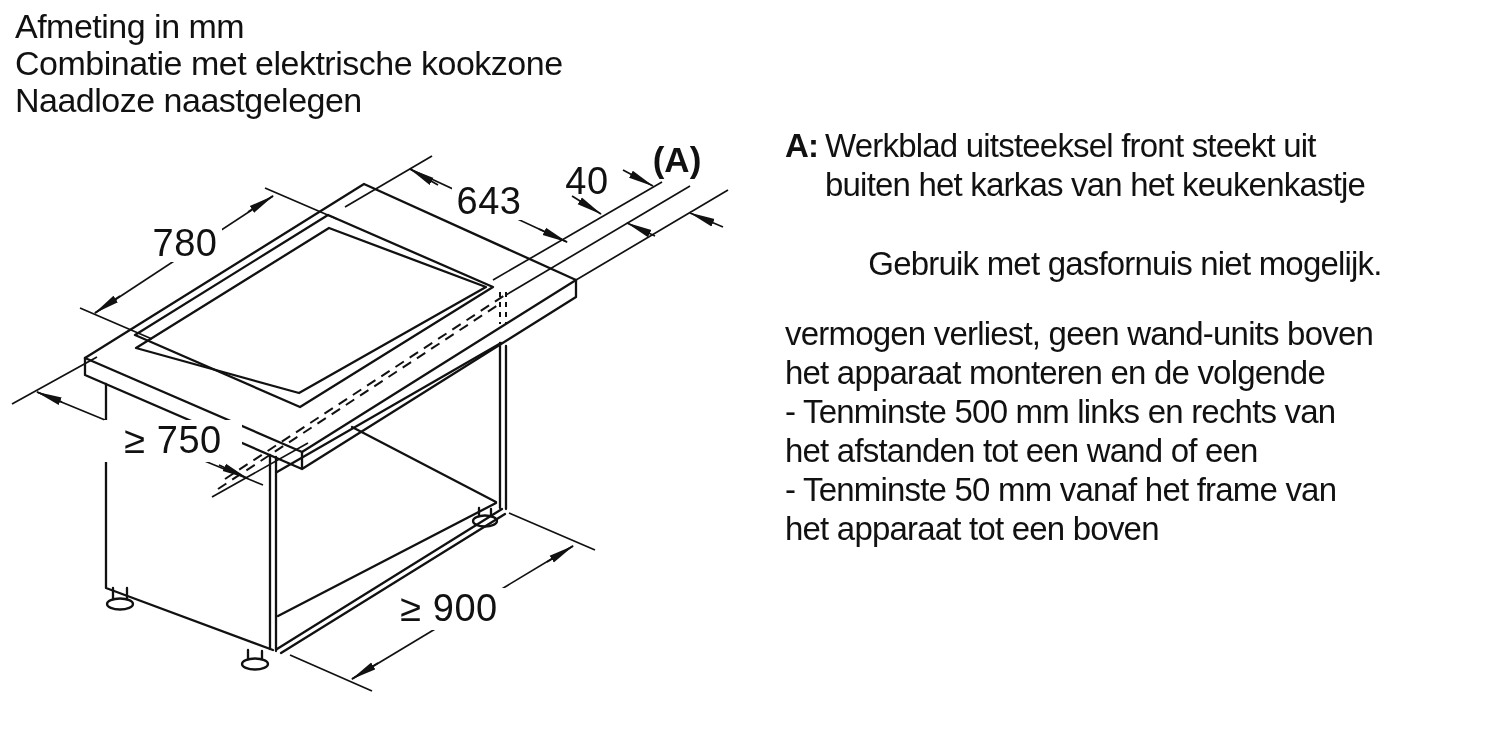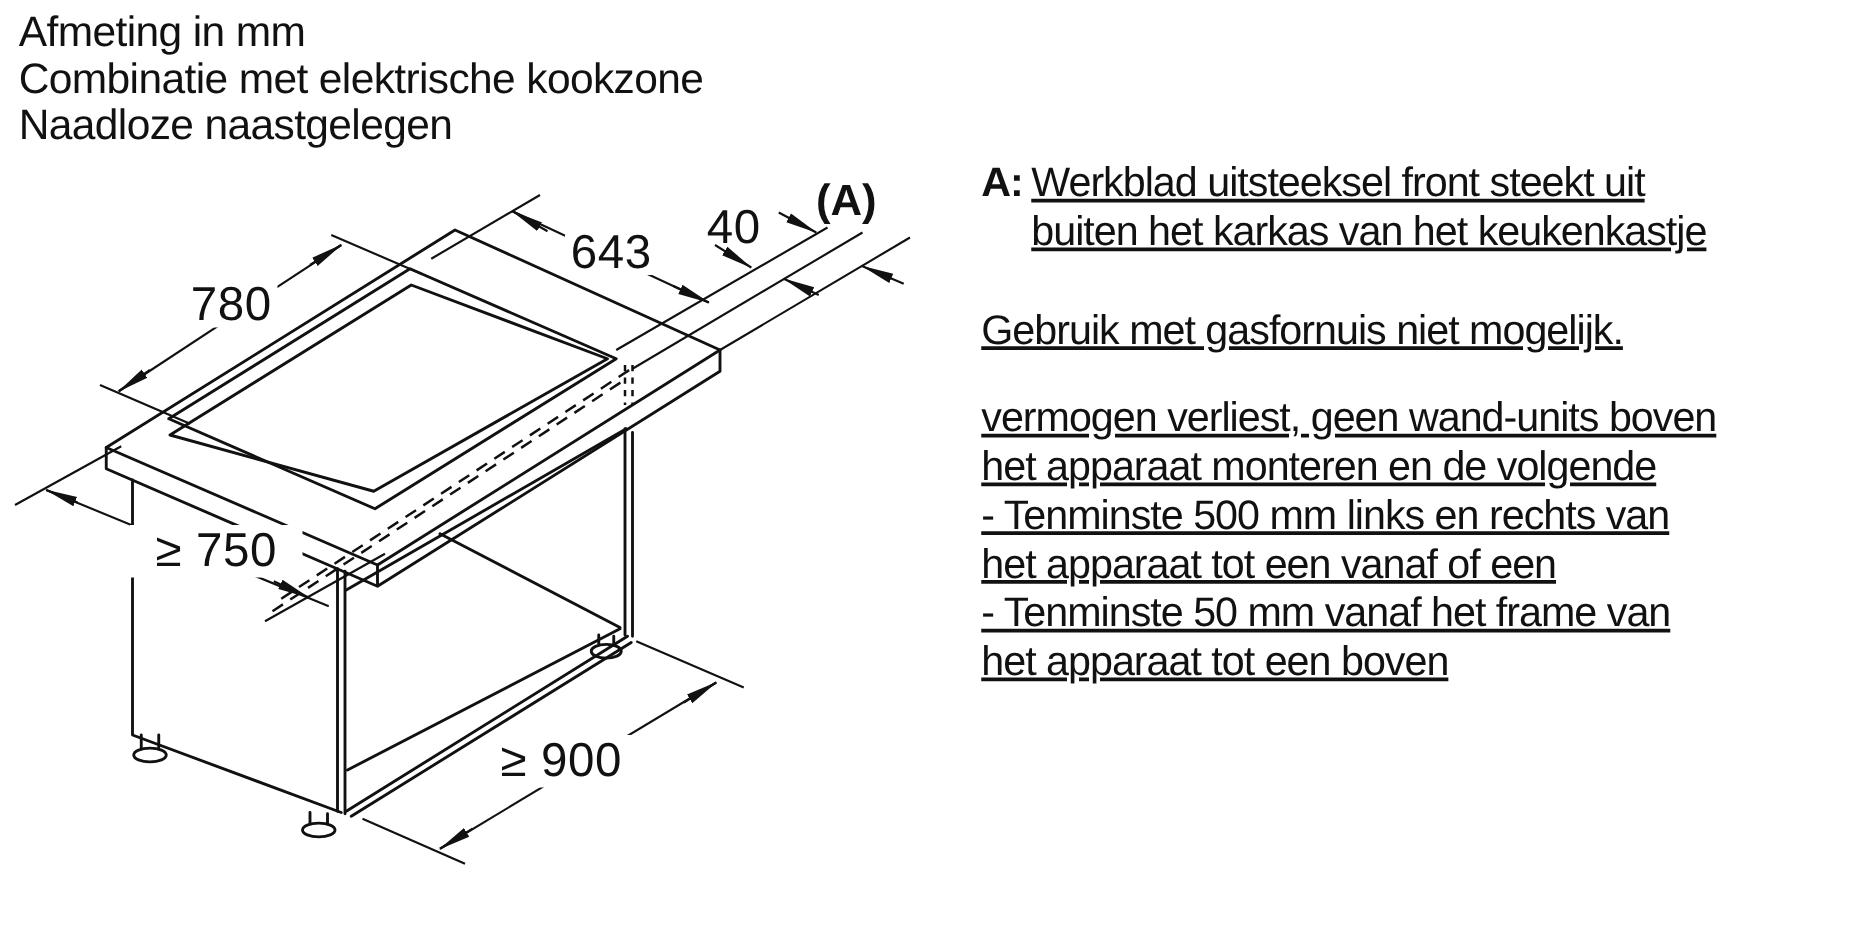--- a/index.html
+++ b/index.html
@@ -31,22 +31,22 @@
     position: absolute;
     left: 785px;
     top: 126px;
     width: 680px;
     font-size: 33px;
     line-height: 39px;
     letter-spacing: -0.8px;
   }
   .note-a { display: flex; margin: 0 0 40px 0; }
   .note-a .a-label { font-weight: bold; width: 40px; flex: 0 0 40px; }
-  .note-gas { margin: 0 0 31px 0; }
-  .note-line { white-space: nowrap; text-decoration: underline; }
+  .note-gas { margin: 0 0 31px 0; text-align: center; }
+  .note-line { white-space: nowrap; }
   svg text {
     font-family: "Liberation Sans", sans-serif;
     fill: #111111;
   }
   .dim-text { font-size: 38px; letter-spacing: 0.5px; }
   .dim-text-bold { font-size: 35px; font-weight: bold; }
 </style>
 </head>
 <body>
 
@@ -155,19 +155,19 @@
       <div>
         <div class="note-line">Werkblad uitsteeksel front steekt uit</div>
         <div class="note-line">buiten het karkas van het keukenkastje</div>
       </div>
     </div>
     <div class="note-gas note-line">Gebruik met gasfornuis niet mogelijk.</div>
     <div>
       <div class="note-line">vermogen verliest, geen wand-units boven</div>
       <div class="note-line">het apparaat monteren en de volgende</div>
       <div class="note-line">- Tenminste 500 mm links en rechts van</div>
-      <div class="note-line">het apparaat tot een vanaf of een</div>
+      <div class="note-line">het afstanden tot een wand of een</div>
       <div class="note-line">- Tenminste 50 mm vanaf het frame van</div>
       <div class="note-line">het apparaat tot een boven</div>
     </div>
   </div>
 
 </div>
 
 </body></html>

